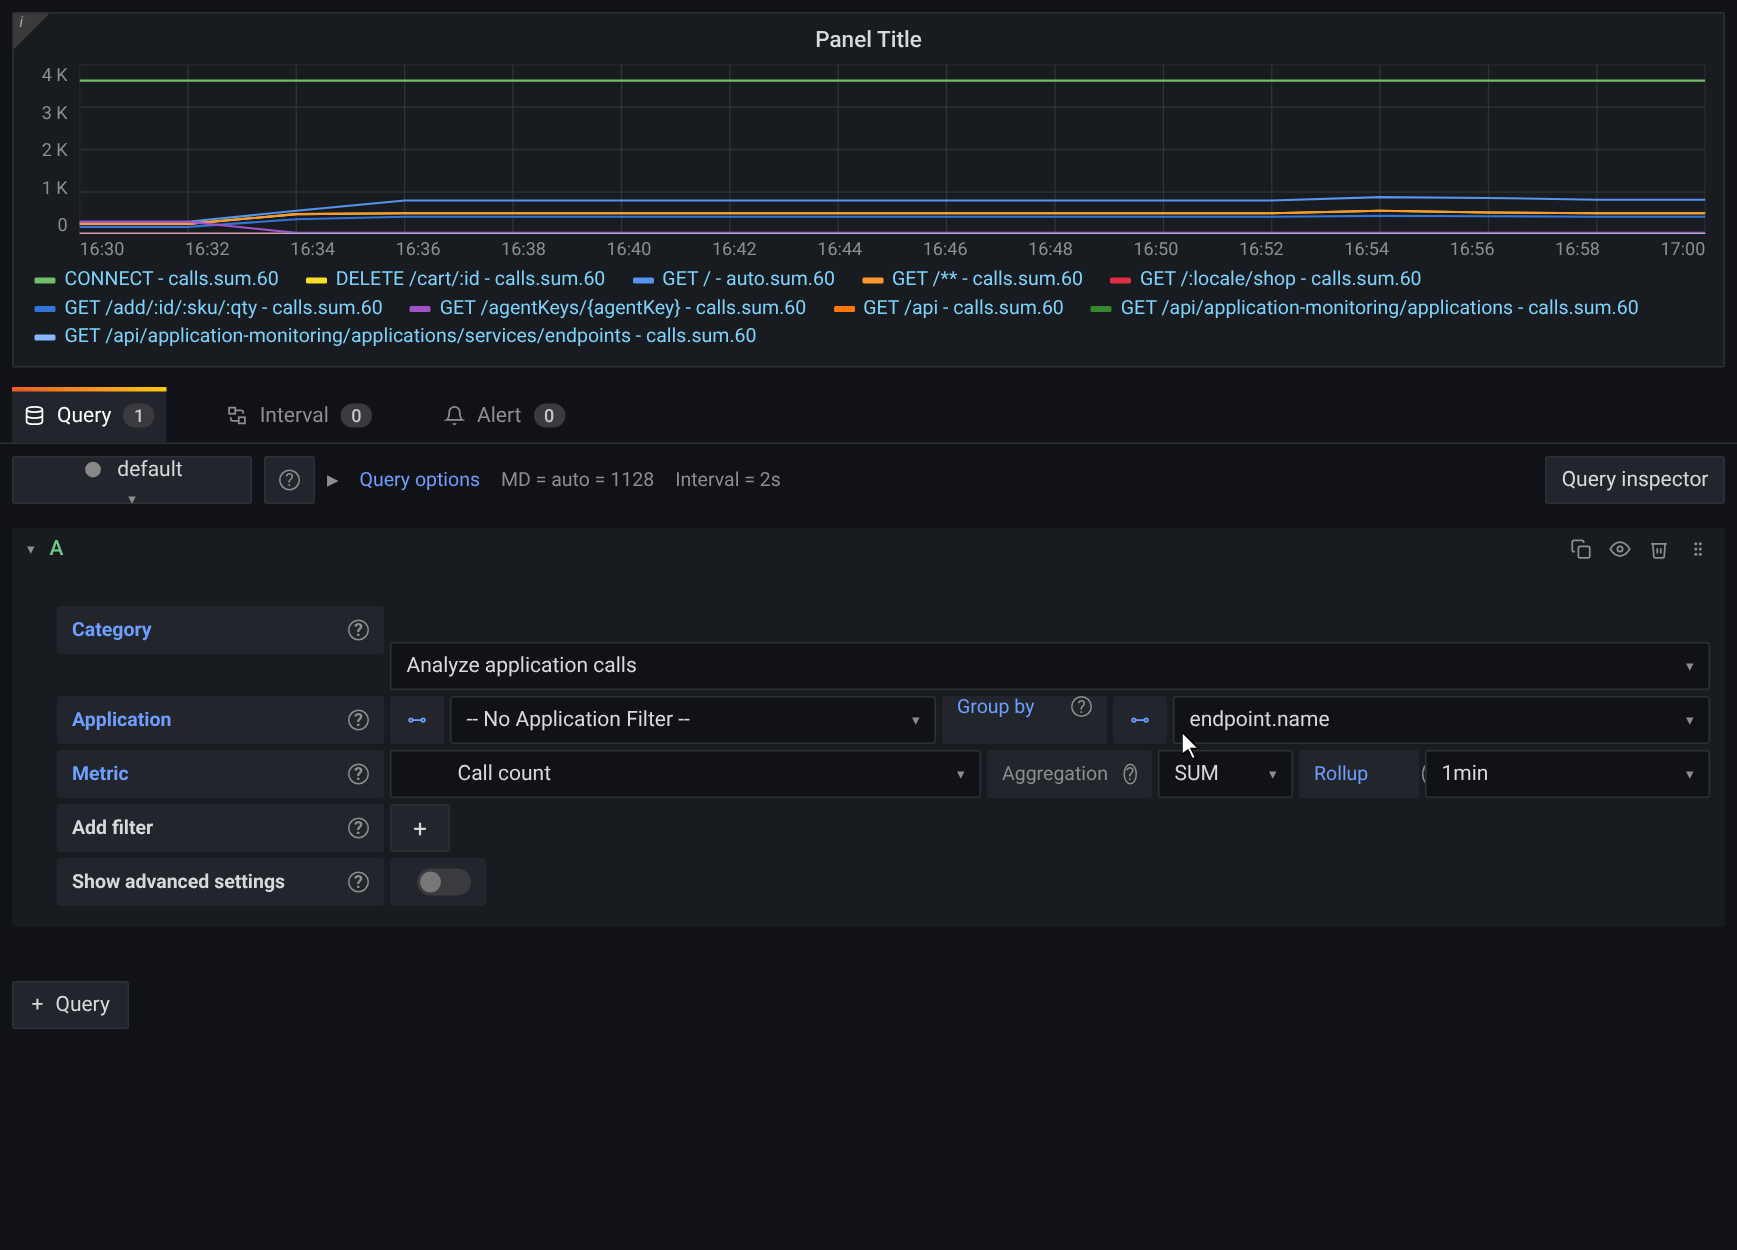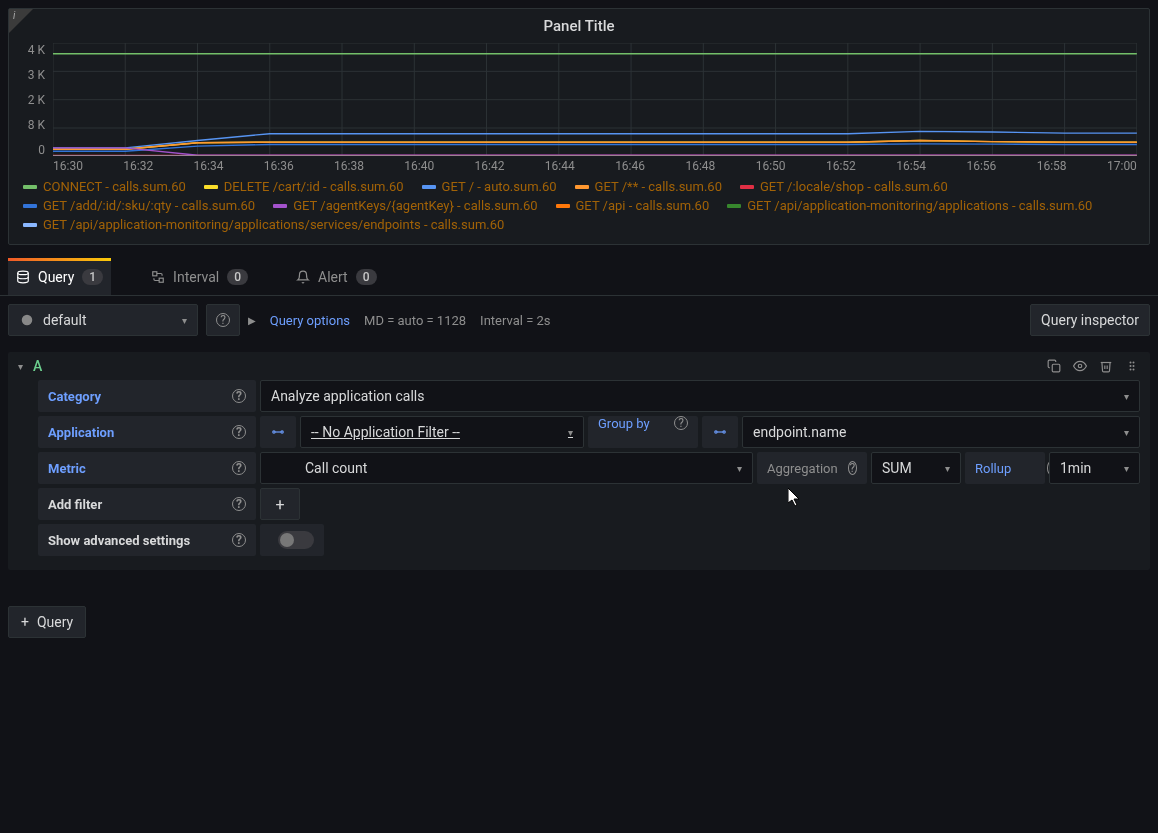--- a/index.html
+++ b/index.html
@@ -87,21 +87,21 @@
     color: var(--text-secondary);
   }
 
   
   .legend {
     display: flex;
     flex-wrap: wrap;
     gap: 0 18px;
     padding: 6px 14px 10px 14px;
     font-size: 13px;
-    color: #a16207;
+    color: #7dd3fc;
   }
   .legend-item {
     display: flex;
     align-items: center;
     gap: 6px;
     padding: 2px 0;
   }
   .swatch { width: 14px; height: 4px; border-radius: 1px; }
 
   
@@ -324,21 +324,21 @@
 
 
 
 <div class="panel">
   <div class="info-corner"></div>
   <span class="info-i">i</span>
   <div class="panel-title">Panel Title</div>
   <div class="chart-container">
     <div class="y-axis" id="y-axis">
         <div>0</div>
-        <div>8 K</div>
+        <div>1 K</div>
         <div>2 K</div>
         <div>3 K</div>
         <div>4 K</div>
       </div>
     <svg class="plot-area" id="plot-svg" preserveAspectRatio="none" viewBox="0 0 1090 114">
         <line x1="0" x2="0" y1="0" y2="114" stroke="#2c3235" stroke-width="1"></line>
         <line x1="72.66666666666667" x2="72.66666666666667" y1="0" y2="114" stroke="#2c3235" stroke-width="1"></line>
         <line x1="145.33333333333334" x2="145.33333333333334" y1="0" y2="114" stroke="#2c3235" stroke-width="1"></line>
         <line x1="218" x2="218" y1="0" y2="114" stroke="#2c3235" stroke-width="1"></line>
         <line x1="290.6666666666667" x2="290.6666666666667" y1="0" y2="114" stroke="#2c3235" stroke-width="1"></line>
@@ -459,21 +459,21 @@
         <path d="M18 8A6 6 0 0 0 6 8c0 7-3 9-3 9h18s-3-2-3-9"></path>
         <path d="M13.73 21a2 2 0 0 1-3.46 0"></path>
       </svg>
     <span>Alert</span>
     <span class="tab-badge">0</span>
   </div>
 </div>
 
 
 <div class="toolbar">
-  <div class="select-btn" style="width:190px; justify-content:space-between;">
+  <div class="select-btn" style="width:160px; justify-content:space-between;flex-direction:column;">
     <span style="display:flex;align-items:center;gap:8px;">
       <svg width="16" height="14" viewBox="0 0 24 24" fill="#888">
           <circle cx="12" cy="12" r="9"></circle>
         </svg>
       <span>default</span>
     </span>
     <span class="chevron">▾</span>
   </div>
   <div class="btn icon-only">
     <span class="help-icon">?</span>
@@ -528,39 +528,39 @@
     </div>
   </div>
 
   <div class="query-body">
 
     <div class="form-row">
       <div class="label-cell blue">
         <span>Category</span>
         <span class="help-icon">?</span>
       </div>
-      <div class="input-cell" style="flex:1;">
+      <div class="input-cell" style="flex:1;margin-top:48px;">
         <span>Analyze application calls</span>
         <span class="chevron">▾</span>
       </div>
     </div>
 
     <div class="form-row">
       <div class="label-cell blue">
         <span>Application</span>
         <span class="help-icon">?</span>
       </div>
       <div class="small-icon-cell">
         <svg width="16" height="14" viewBox="0 0 24 24" fill="none" stroke="currentColor" stroke-width="2">
             <circle cx="5" cy="12" r="2"></circle>
             <circle cx="19" cy="12" r="2"></circle>
             <path d="M7 12h10"></path>
           </svg>
       </div>
-      <div class="input-cell" style="width:284px;text-decoration:underline;">
+      <div class="input-cell" style="width:324px;">
         <span>-- No Application Filter --</span>
         <span class="chevron">▾</span>
       </div>
       <div class="groupby-label" style="width:110px;">
         <span>Group by</span>
         <span class="help-icon">?</span>
       </div>
       <div class="small-icon-cell">
         <svg width="16" height="14" viewBox="0 0 24 24" fill="none" stroke="currentColor" stroke-width="2">
             <circle cx="5" cy="12" r="2"></circle>
@@ -572,21 +572,21 @@
         <span>endpoint.name</span>
         <span class="chevron">▾</span>
       </div>
     </div>
 
     <div class="form-row">
       <div class="label-cell blue">
         <span>Metric</span>
         <span class="help-icon">?</span>
       </div>
-      <div class="input-cell" style="width:493px;padding-left:44px;">
+      <div class="input-cell" style="width:394px;padding-left:44px;">
         <span>Call count</span>
         <span class="chevron">▾</span>
       </div>
       <div class="agg-label" style="width:110px; justify-content:space-between;">
         <span>Aggregation</span>
         <span class="help-icon">?</span>
       </div>
       <div class="input-cell" style="width:90px;">
         <span>SUM</span>
         <span class="chevron">▾</span>

